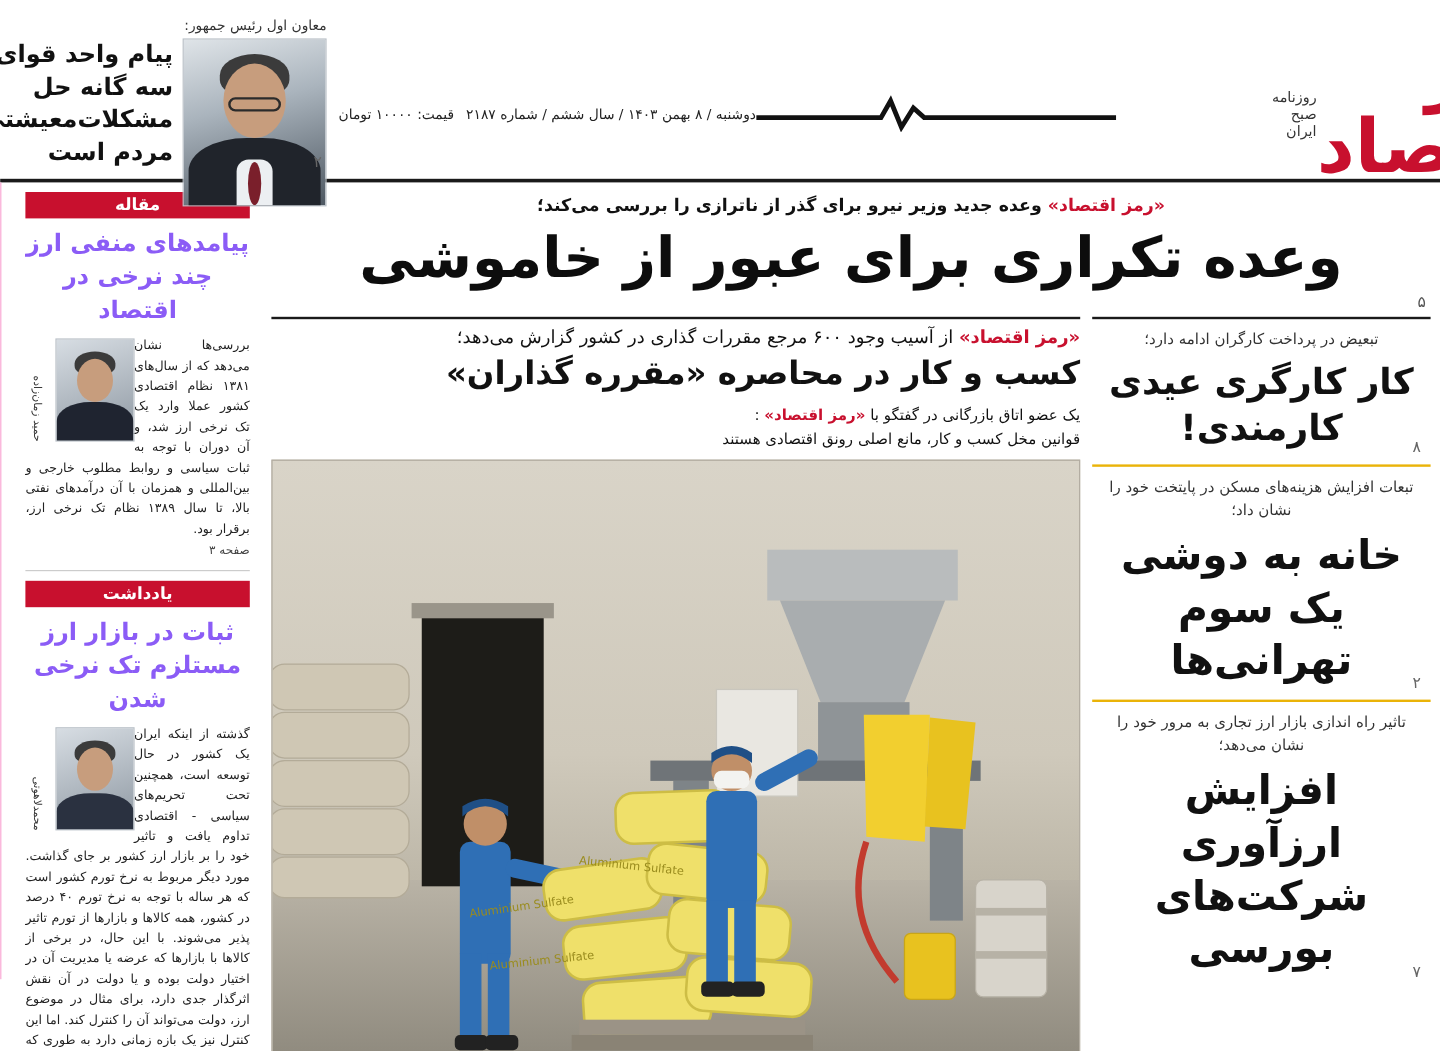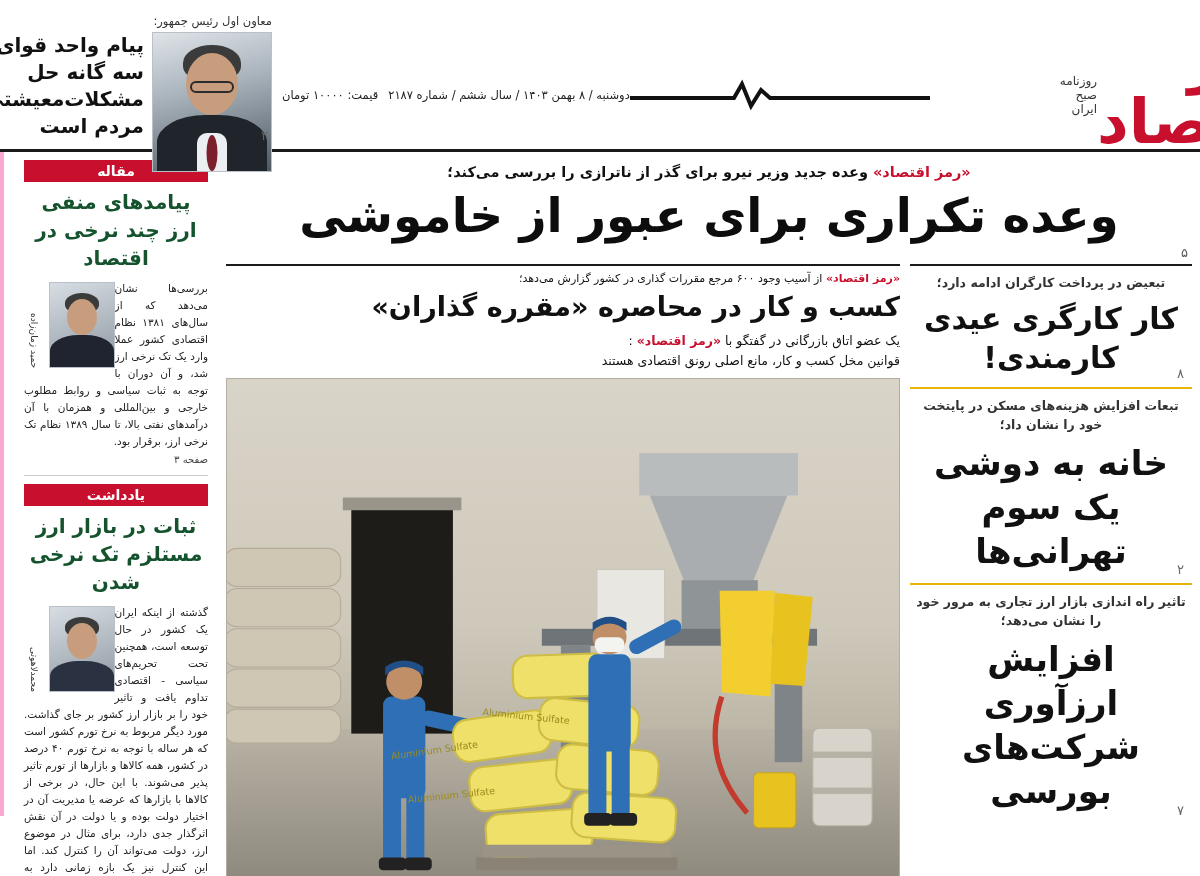--- a/index.html
+++ b/index.html
@@ -79,30 +79,30 @@
     margin-top: 6px; font-size: 11.5px; color: #222;
     display: flex; gap: 10px; direction: rtl; border-top: 0;
     white-space: nowrap;
   }
   .dateline span { white-space: nowrap; }
 
   
   .content { display: flex; flex-direction: row-reverse; height: 664px; }
 
   .sidebar-right {
-    width: 218px; flex: none; border-left: 4px solid #f9a8d4;
+    width: 218px; flex: none; border-left: 1px solid #f9a8d4;
     padding: 0 10px 0 20px;
   }
   .sec-head {
     background: #c8102e; color: #fff; text-align: center;
     font-size: 14px; font-weight: bold; padding: 3px 0; margin: 8px 0 6px 0;
   }
   .sb-title {
     font-size: 20px; font-weight: bold; line-height: 1.4; text-align: center;
-    color: #14532d; margin-bottom: 8px;
+    color: #8b5cf6; margin-bottom: 8px;
   }
   .sb-body { font-size: 10.5px; line-height: 1.62; text-align: justify; color: #222; }
   .sb-fig {
     float: left; width: 66px; height: 86px; margin: 2px 0 4px 6px;
     background: linear-gradient(160deg,#d7dde3,#8d97a1); border: 1px solid #b9c0c7;
     position: relative; overflow: hidden;
   }
   .vert-cap {
     writing-mode: vertical-rl; text-orientation: mixed;
     font-size: 9px; color: #333; float: left; height: 86px;
@@ -126,40 +126,40 @@
     line-height: 1.18; margin: 4px 0 2px 0; letter-spacing: -1px;
   }
   .lead-page-no { text-align: right; font-size: 13px; color: #555; padding: 0 4px 4px 0; }
 
   .main-row { display: flex; flex-direction: row-reverse; flex: 1 1 auto; gap: 10px; }
 
   .photo-box {
     flex: 1 1 auto; border-top: 2px solid #1a1a1a; padding-top: 6px;
     display: flex; flex-direction: column;
   }
-  .photo-kicker { font-size: 11px; text-align: right; color: #111; margin-bottom: 4px; }
+  .photo-kicker { font-size: 15px; text-align: right; color: #111; margin-bottom: 4px; }
   .photo-kicker .red { color: #c8102e; font-weight: bold; }
   .photo-title {
     font-size: 27px; font-weight: bold; text-align: right; line-height: 1.3; color: #111;
     margin-bottom: 6px;
   }
   .photo-sub { font-size: 12.5px; text-align: right; color: #111; line-height: 1.6; }
   .photo-sub .red { color: #c8102e; font-weight: bold; }
 
   
   .photo {
     margin-top: 7px; flex: 1 1 auto; position: relative; overflow: hidden;
     background: #c9c3b6; border: 1px solid #b3ada2; min-height: 330px;
   }
 
   
   .col-left { width: 282px; flex: none; }
   .news-item { border-top: 2px solid #eab308; padding: 8px 6px 10px 6px; position: relative; }
   .news-item:first-child { border-top: 2px solid #1a1a1a; }
-  .news-kicker { font-size: 12.5px; color: #333; text-align: center; line-height: 1.5; font-weight: bold; }
+  .news-kicker { font-size: 12.5px; color: #333; text-align: center; line-height: 1.5; }
   .news-title {
     font-size: 30px; font-weight: bold; text-align: center; color: #111;
     line-height: 1.3; margin-top: 6px;
   }
   .news-title.sm { font-size: 34px; }
   .news-num { position: absolute; right: 8px; bottom: 6px; font-size: 13px; color: #666; }
 </style>
 </head>
 <body>
 

